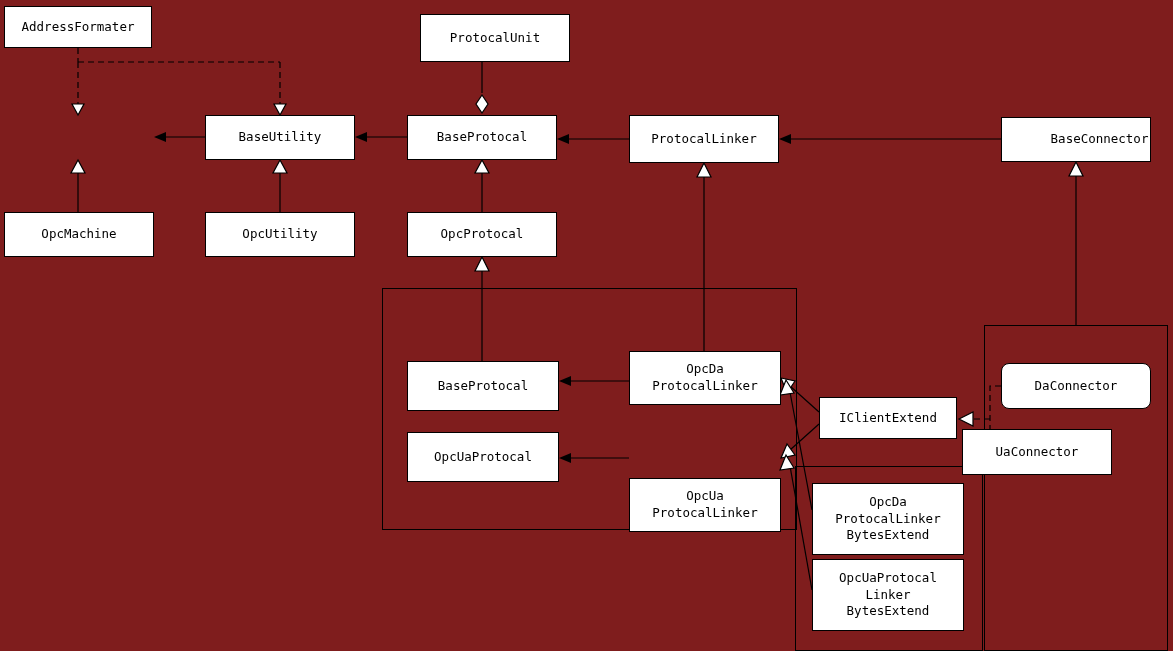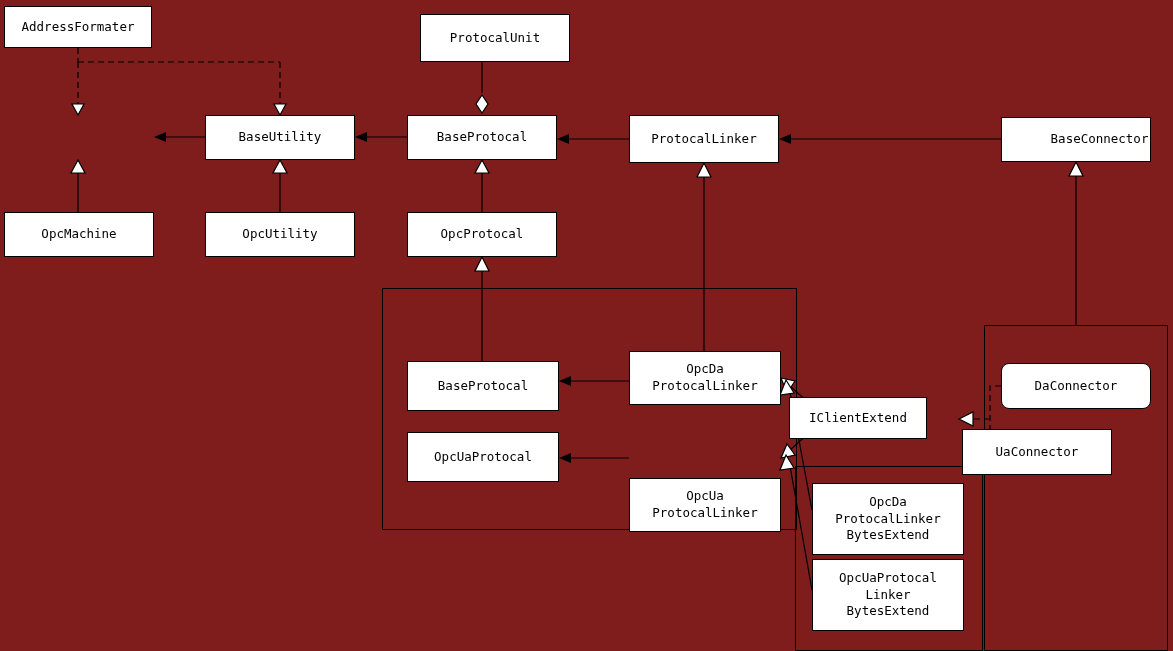--- a/index.html
+++ b/index.html
@@ -148,21 +148,21 @@
   <div class="node" style="left:1001px;top:117px;width:150px;height:45px;padding-left:47px;"><span>BaseConnector</span></div>
   <div class="node" style="left:4px;top:212px;width:150px;height:45px;"><span>OpcMachine</span></div>
   <div class="node" style="left:205px;top:212px;width:150px;height:45px;"><span>OpcUtility</span></div>
   <div class="node" style="left:407px;top:212px;width:150px;height:45px;"><span>OpcProtocal</span></div>
   <div class="node" style="left:407px;top:361px;width:152px;height:50px;"><span>BaseProtocal</span></div>
   <div class="node" style="left:407px;top:432px;width:152px;height:50px;"><span>OpcUaProtocal</span></div>
   <div class="node" style="left:629px;top:351px;width:152px;height:54px;"><span>OpcDa
 ProtocalLinker</span></div>
   <div class="node" style="left:629px;top:432px;width:152px;height:54px;margin-top:46px;"><span>OpcUa
 ProtocalLinker</span></div>
-  <div class="node" style="left:789px;top:397px;width:138px;height:42px;"><span>IClientExtend</span></div>
+  <div class="node" style="left:819px;top:397px;width:138px;height:42px;"><span>IClientExtend</span></div>
   <div class="node" style="left:1001px;top:363px;width:150px;height:46px;border-radius:8px;"><span>DaConnector</span></div>
   <div class="node" style="left:962px;top:429px;width:150px;height:46px;"><span>UaConnector</span></div>
   <div class="node" style="left:812px;top:483px;width:152px;height:72px;"><span>OpcDa
 ProtocalLinker
 BytesExtend</span></div>
   <div class="node" style="left:812px;top:559px;width:152px;height:72px;"><span>OpcUaProtocal
 Linker
 BytesExtend</span></div>
 
 </div>

